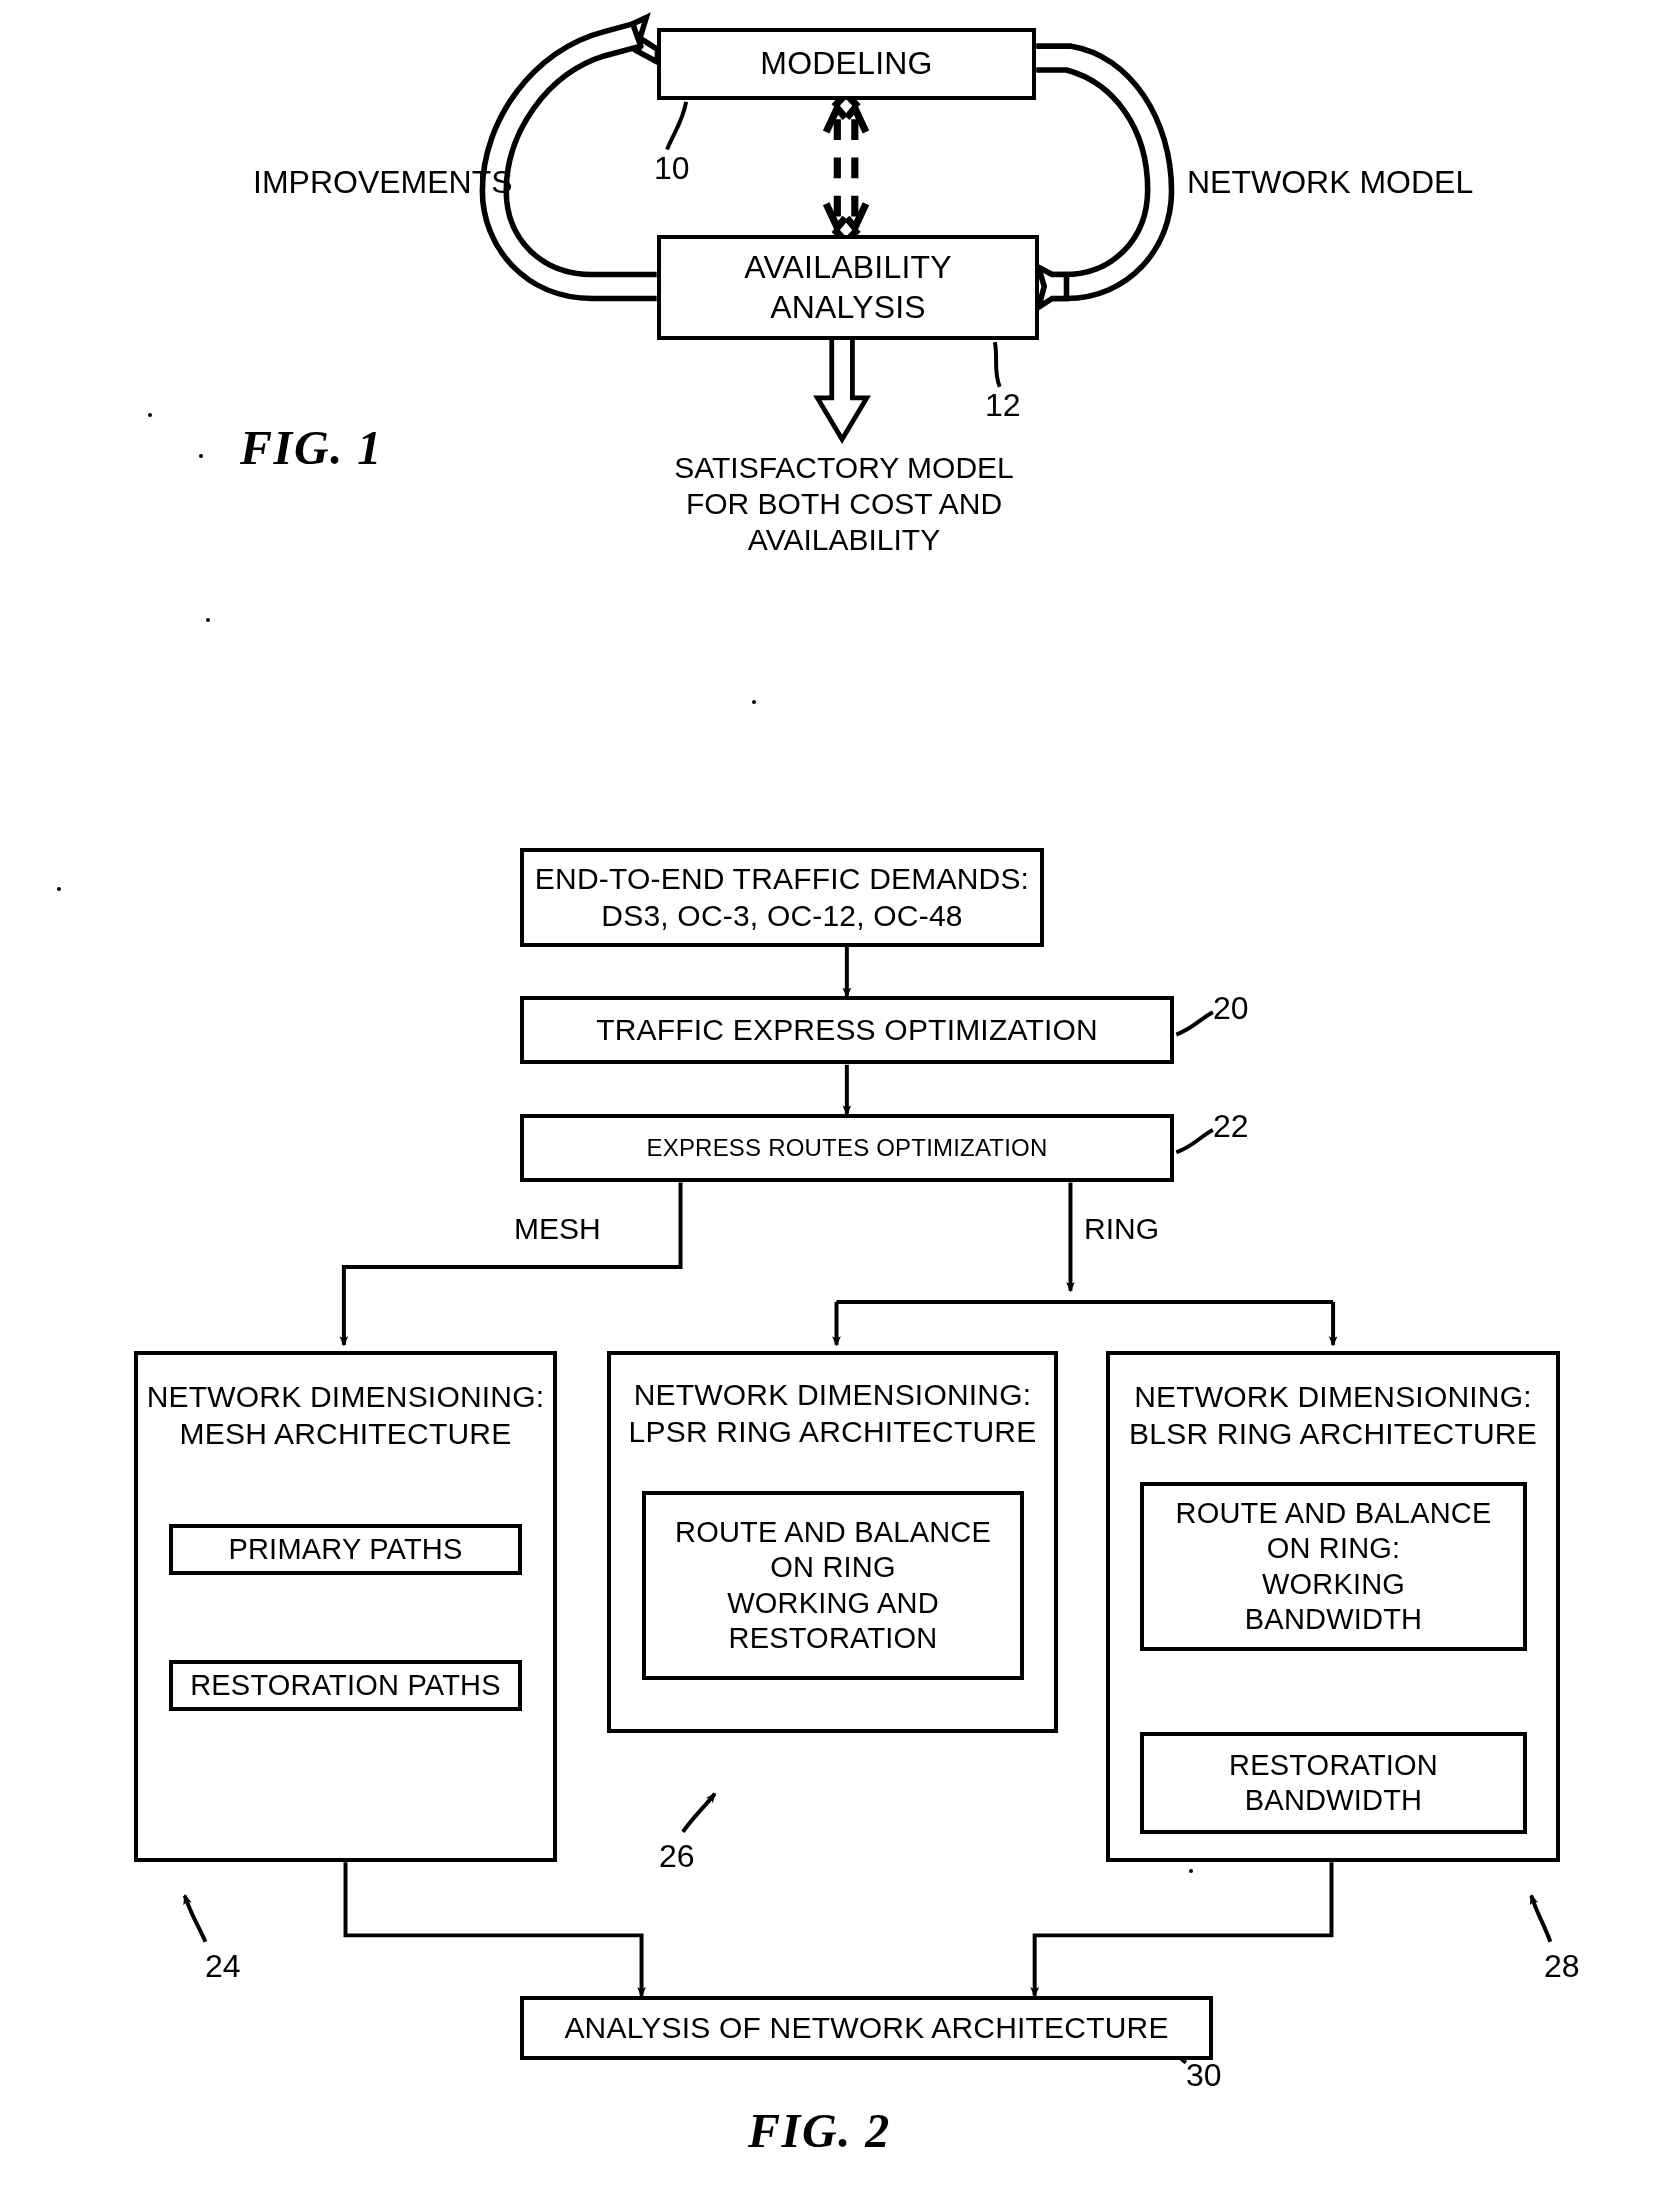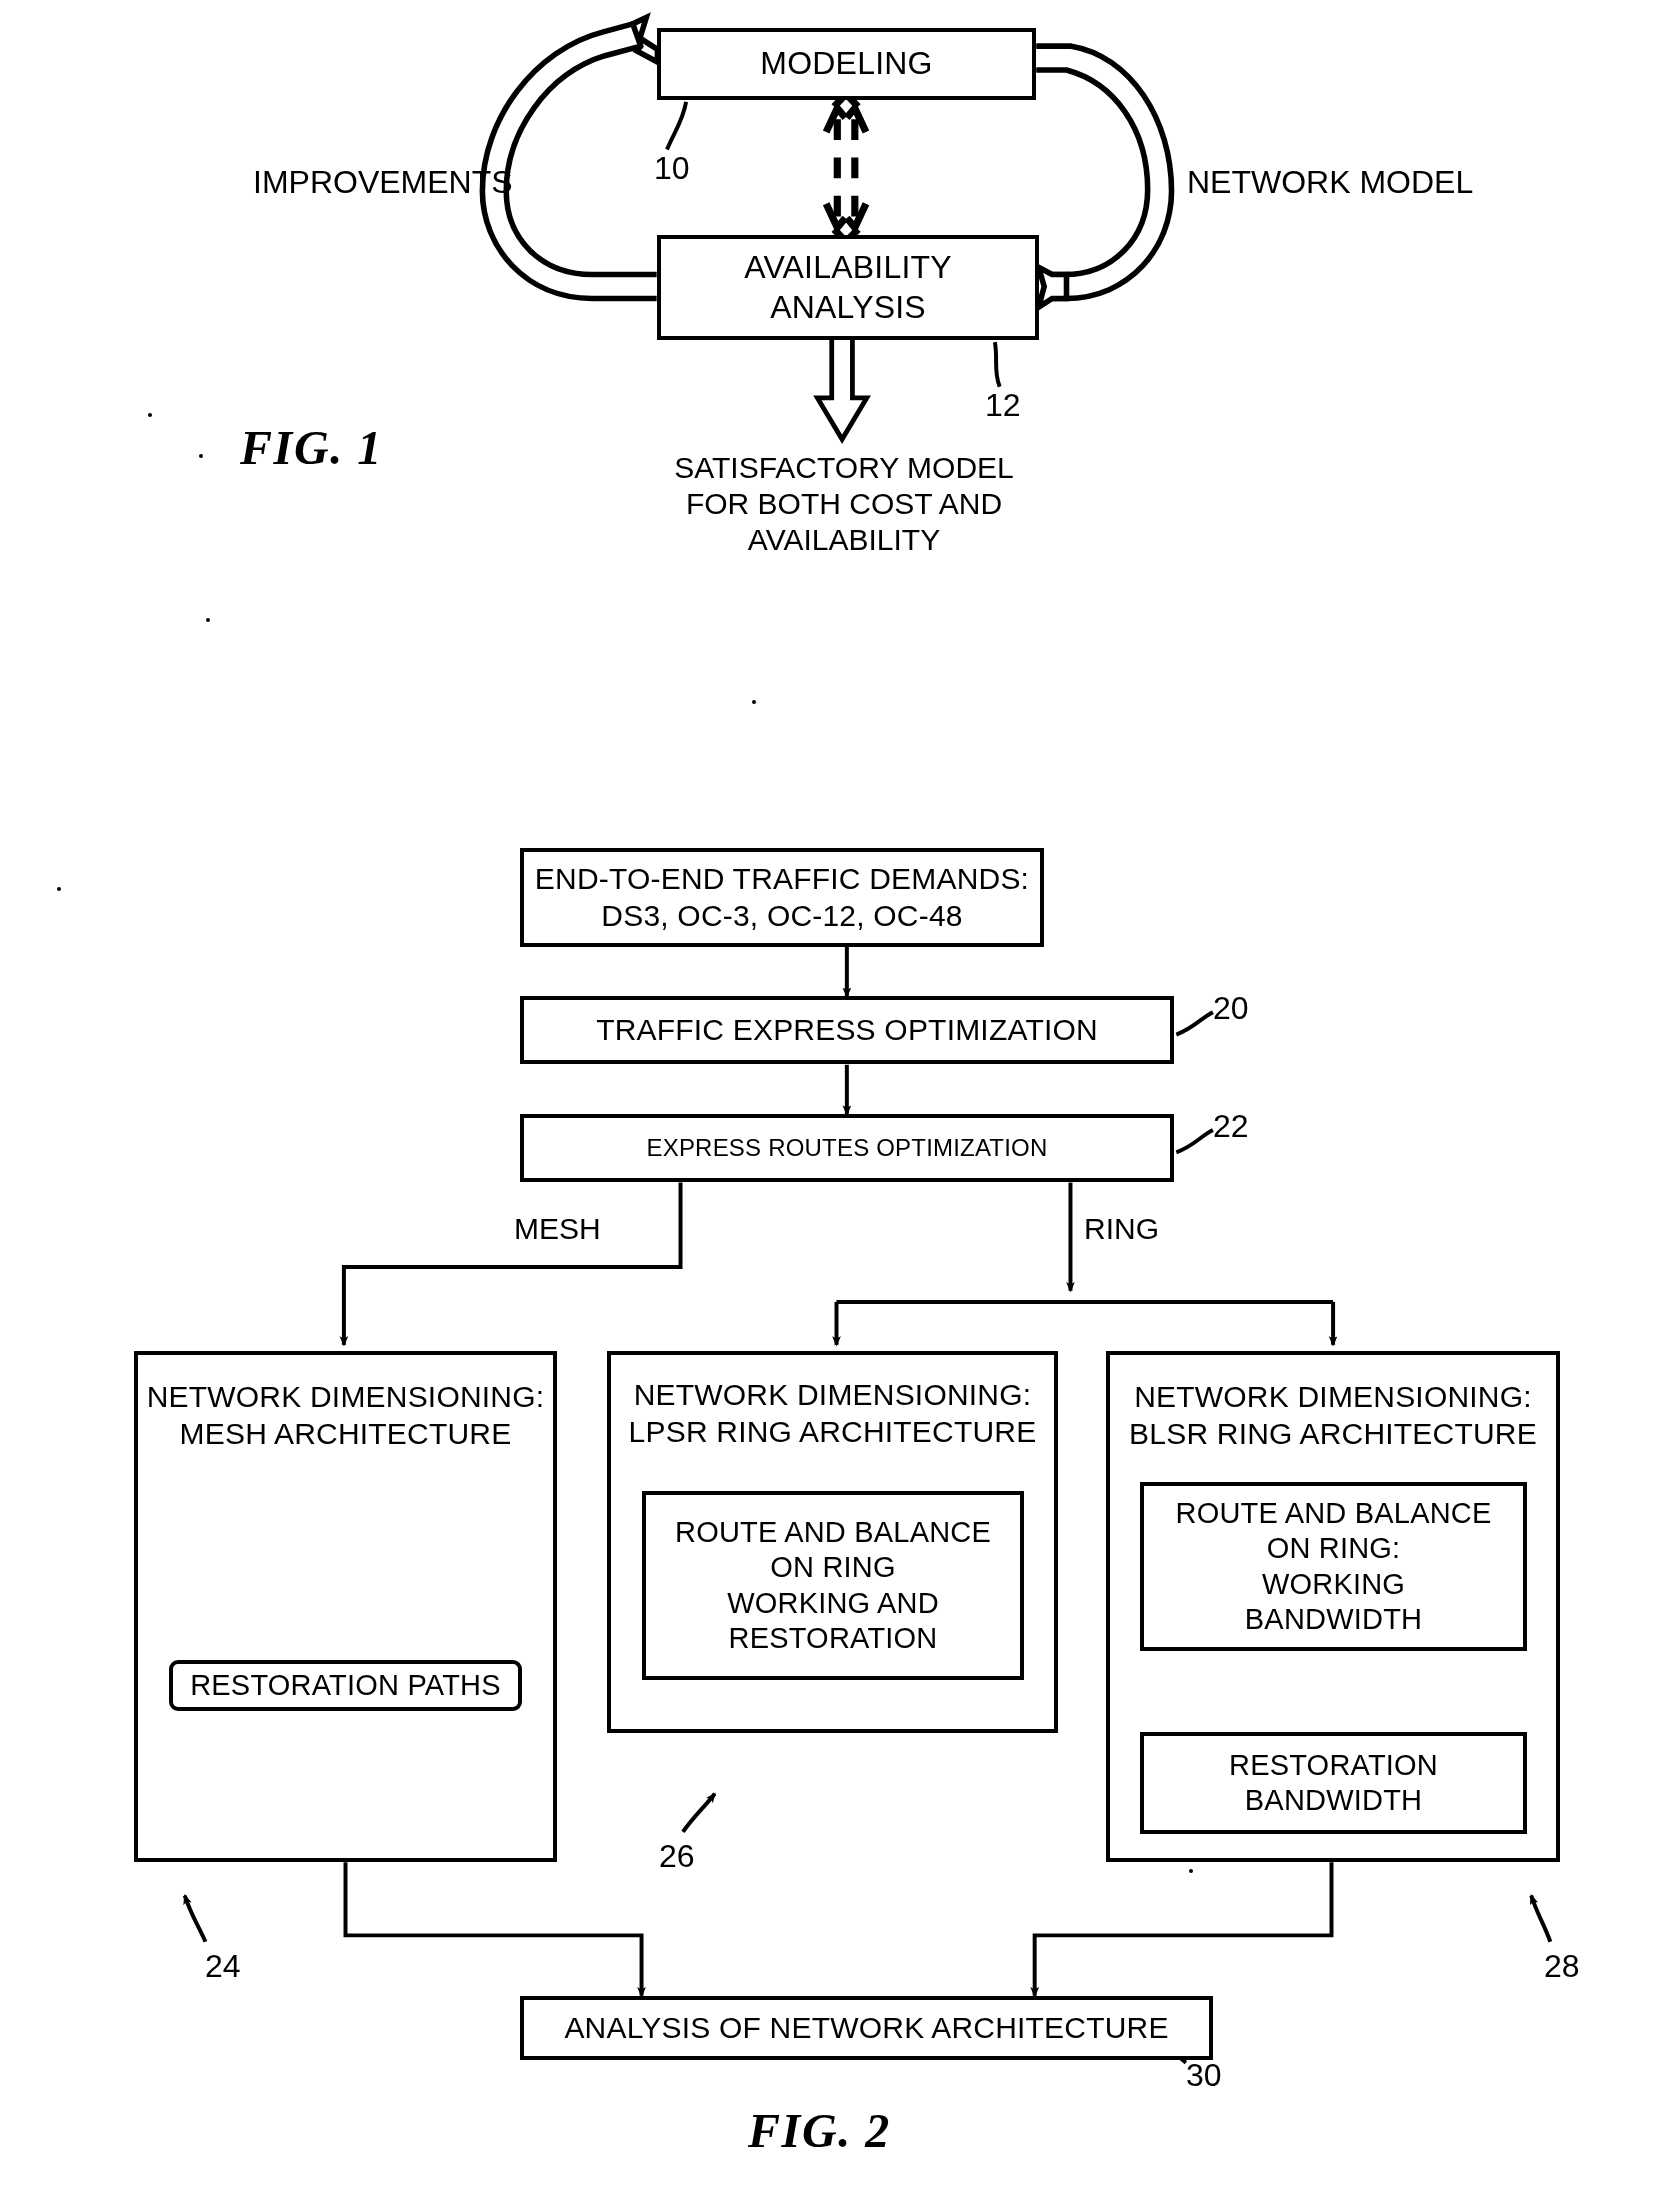--- a/index.html
+++ b/index.html
@@ -204,22 +204,25 @@
   <span class="refnum" style="left:1213px; top:990px;">20</span>
 
   <span class="refnum" style="left:1213px; top:1108px;">22</span>
 
   <div class="box" style="left:134px; top:1351px; width:423px; height:511px; font-size:30px;
               align-items:flex-start; padding-top:24px;">
     <span class="txt multiline">NETWORK DIMENSIONING:
 MESH ARCHITECTURE</span>
   </div>
 
-
-  <div class="box" style="left:169px; top:1660px; width:353px; height:51px; font-size:29px;border-radius:9px;">
+  <div class="box" style="left:169px; top:1524px; width:353px; height:51px; font-size:29px;">
+    <span class="txt">PRIMARY PATHS</span>
+  </div>
+
+  <div class="box" style="left:169px; top:1660px; width:353px; height:51px; font-size:29px;">
     <span class="txt">RESTORATION PATHS</span>
   </div>
 
   <div class="box" style="left:607px; top:1351px; width:451px; height:382px; font-size:30px;
               align-items:flex-start; padding-top:22px;">
     <span class="txt multiline">NETWORK DIMENSIONING:
 LPSR RING ARCHITECTURE</span>
   </div>
 
   <div class="box" style="left:642px; top:1491px; width:382px; height:189px; font-size:29px;">

